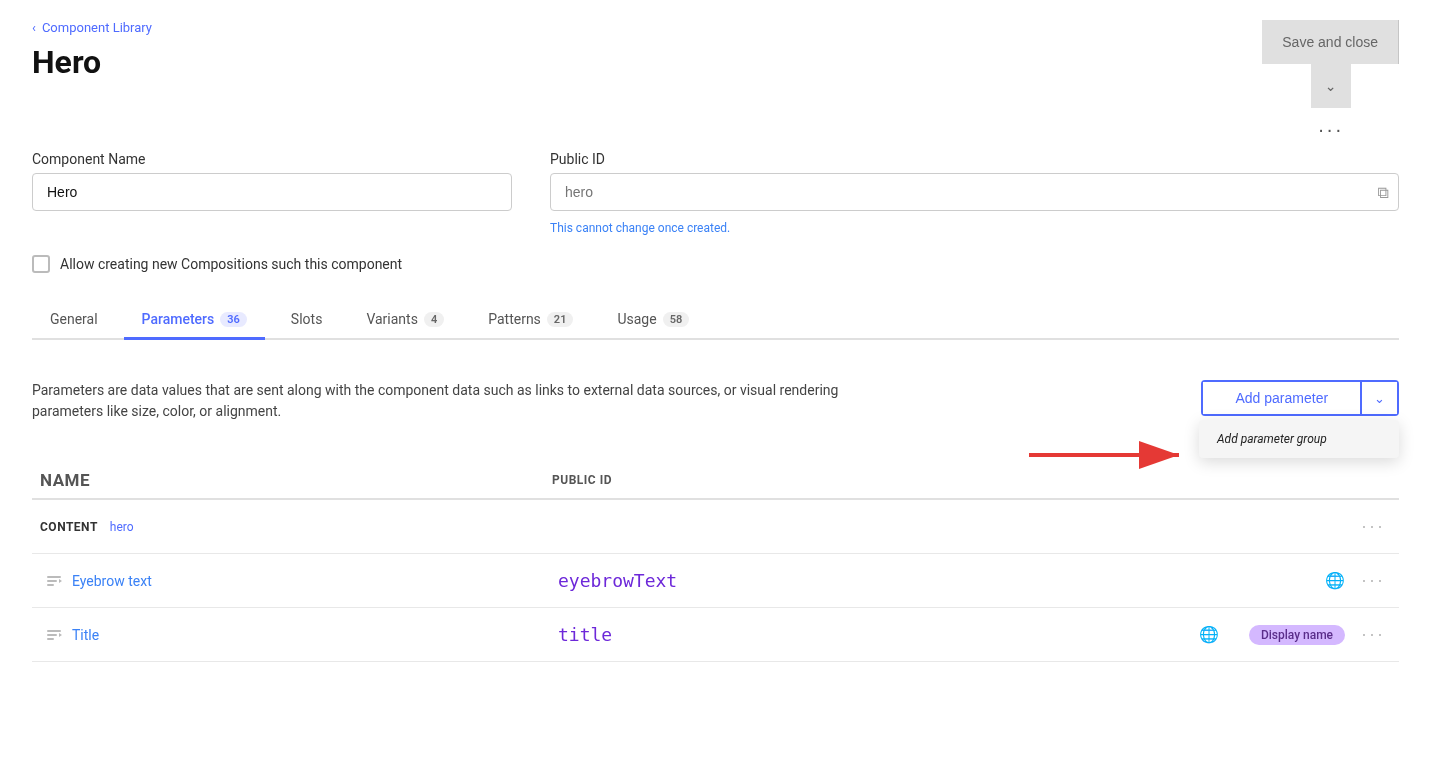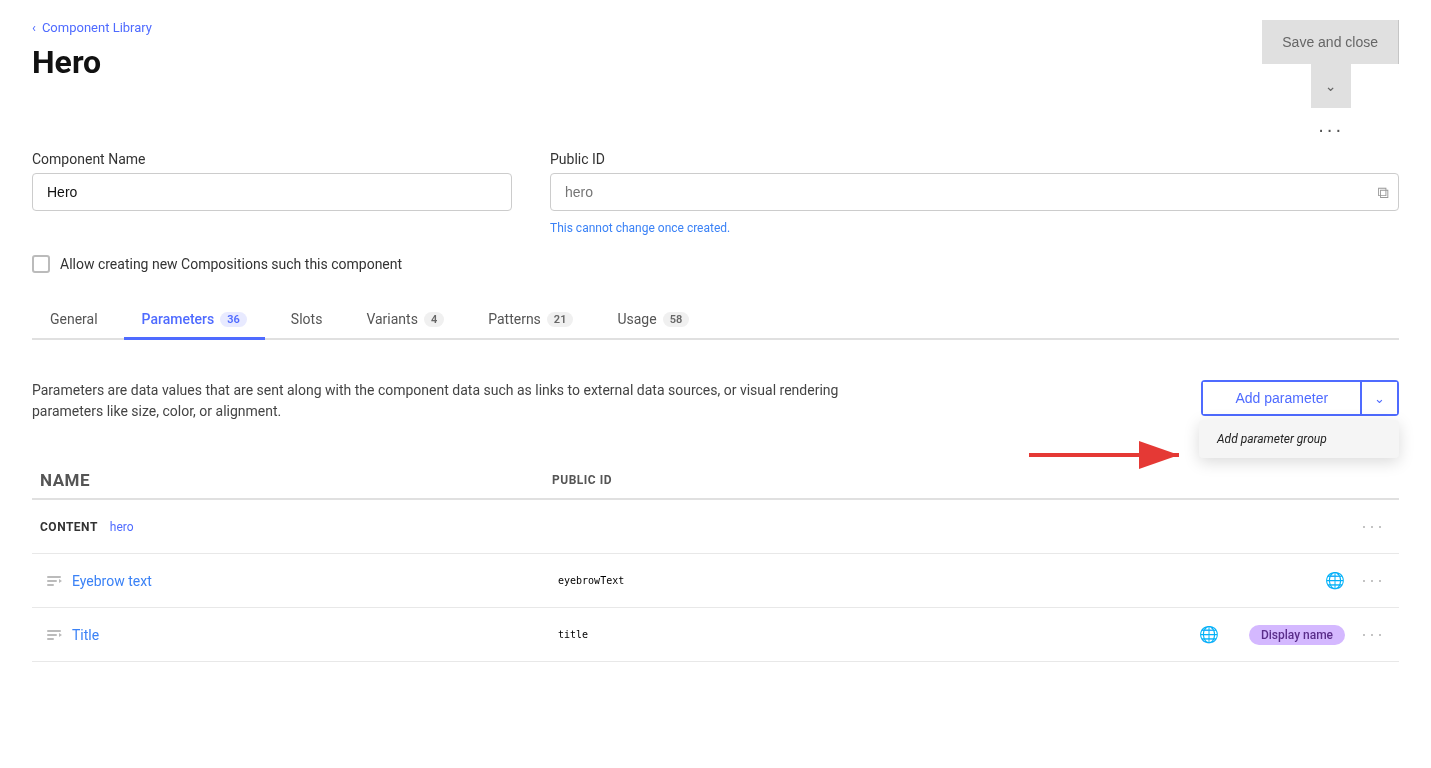--- a/index.html
+++ b/index.html
@@ -62,21 +62,21 @@
 
     .section-row { display: flex; align-items: center; padding: 14px 8px; border-bottom: 1px solid #e8e8e8; }
     .section-label { font-size: 12px; font-weight: 700; color: #333; letter-spacing: 0.5px; }
     .section-edit { font-size: 12px; color: #4f6bff; margin-left: 12px; cursor: pointer; font-weight: 400; }
     .section-actions { margin-left: auto; }
     .ellipsis-btn { background: none; border: none; color: #bbb; font-size: 18px; cursor: pointer; letter-spacing: 2px; padding: 2px 6px; }
 
     .data-row { display: flex; align-items: center; padding: 14px 8px; border-bottom: 1px solid #e8e8e8; }
     .data-row-icon { width: 28px; display: flex; align-items: center; justify-content: center; flex-shrink: 0; }
     .data-row-name { flex: 0 0 490px; color: #3b82f6; font-size: 14px; cursor: pointer; padding-left: 4px; }
-    .data-row-pubid { flex: 1; font-family: monospace; font-size: 10px; color: #000000; }
+    .data-row-pubid { flex: 1; font-family: monospace; font-size: 18px; color: #6d28d9; }
     .data-row-actions { display: flex; align-items: center; gap: 10px; margin-left: auto; }
     .globe-icon { color: #bbb; font-size: 16px; }
     .display-name-badge { background: #d4b8ff; color: #5a2d8a; border-radius: 12px; padding: 3px 12px; font-size: 12px; font-weight: 500; margin-left: 20px; }
   </style>
 </head>
 <body>
 
 <div class="page">
 
   <div class="header-row">

